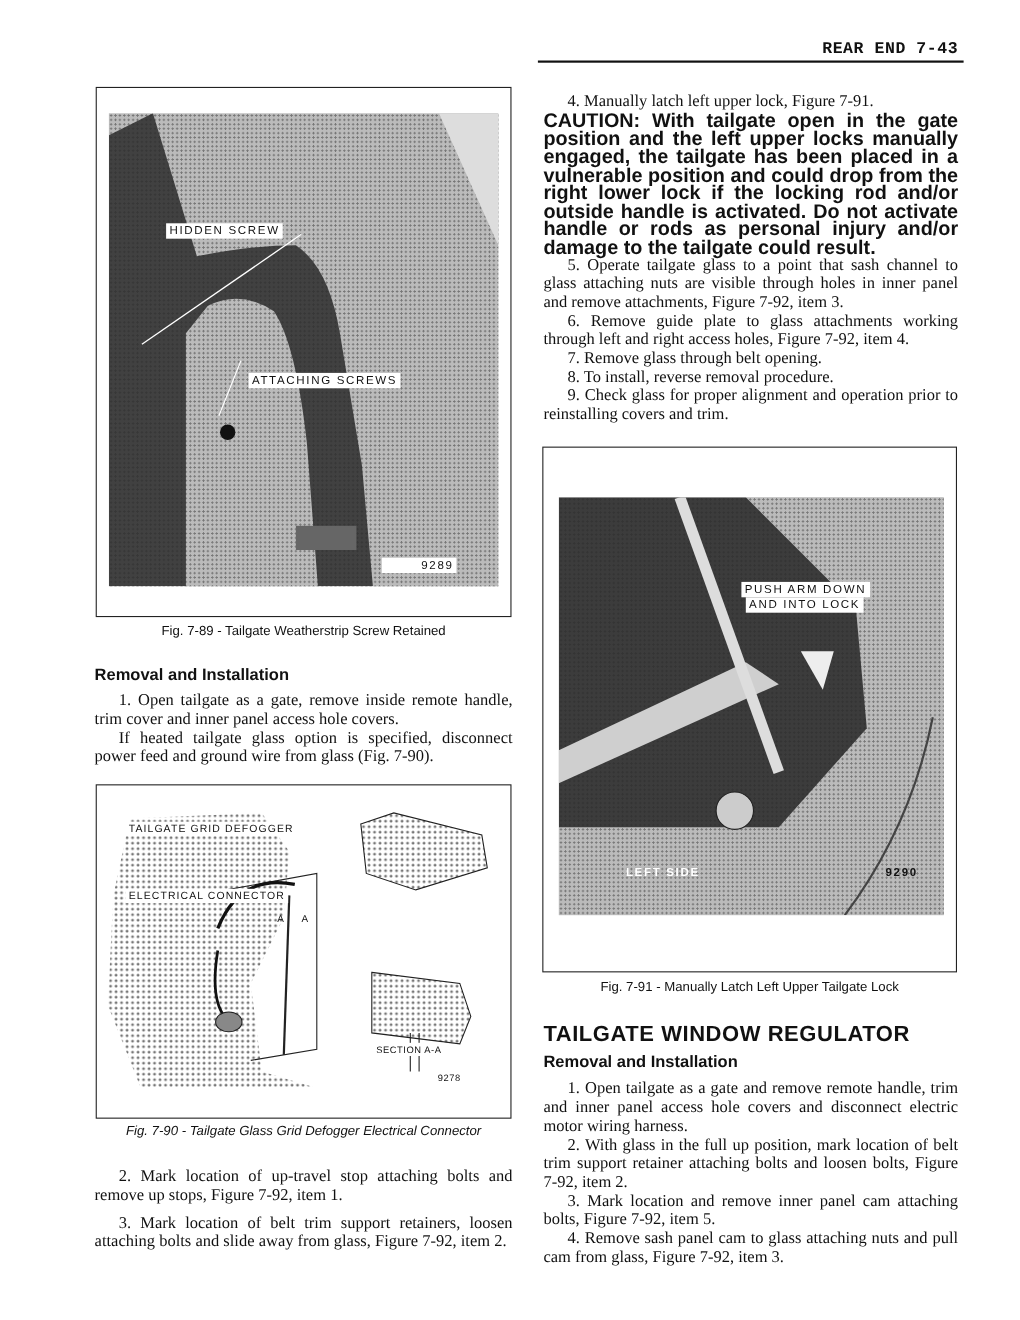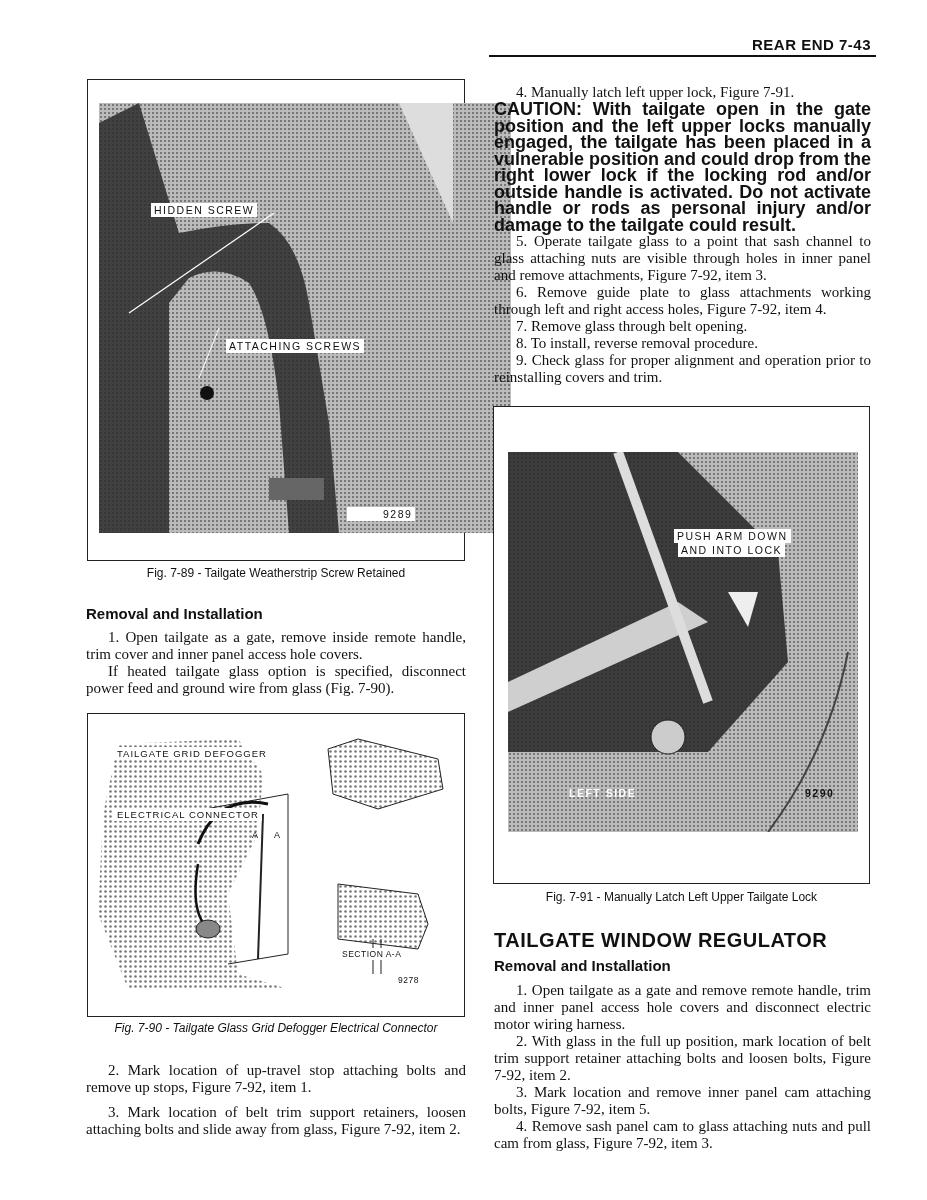--- a/index.html
+++ b/index.html
@@ -1,18 +1,18 @@
 <!DOCTYPE html>
 <html><head>
 <meta charset="utf-8">
 <style>
   html, body { margin: 0; padding: 0; background: #fff; }
   body { width: 927px; height: 1200px; position: relative; overflow: hidden; color: #111; }
 
-  .header-title { position: absolute; top: 36px; right: 56px; font-family: Liberation Sans, sans-serif; font-weight: bold; font-size: 15px; letter-spacing: 0.5px; }
+  .header-title { position: absolute; top: 36px; right: 56px; font-family: Liberation Mono, monospace; font-weight: bold; font-size: 15px; letter-spacing: 0.5px; }
   .header-rule { position: absolute; top: 55px; left: 489px; width: 387px; height: 2px; background: #111; }
 
   .col-left { position: absolute; left: 86px; width: 380px; }
   .col-right { position: absolute; left: 494px; width: 377px; }
 
   .figure-box { position: absolute; border: 1.5px solid #222; background: #fff; }
   .photo { position: absolute; overflow: hidden; }
   .halftone-light {
     background-color: #bbb;
     background-image: radial-gradient(circle, #777 35%, transparent 40%);
@@ -32,21 +32,21 @@
 
   .text-block { position: absolute; }
 </style>
 </head>
 <body>
 
 <div class="header-title">REAR END  7-43</div>
 <div class="header-rule"></div>
 
 <div class="figure-box" style="left:87px; top:79px; width:376px; height:480px;">
-  <div class="photo halftone-light" style="left:11px; top:23px; width:412px; height:430px;">
+  <div class="photo halftone-light" style="left:11px; top:23px; width:354px; height:430px;">
     <svg width="354" height="430" style="position:absolute;left:0;top:0">
       <path d="M0,20 L40,0 L80,130 Q130,120 170,120 Q200,140 210,200 L230,320 L240,430 L190,430 L180,300 Q170,210 150,180 Q120,160 90,175 L70,200 L70,430 L0,430 Z" fill="#2b2b2b" opacity="0.85"></path>
       <path d="M300,0 L354,120 L354,0 Z" fill="#ddd"></path>
       <line x1="30" y1="210" x2="175" y2="110" stroke="#fff" stroke-width="1.2"></line>
       <line x1="100" y1="275" x2="120" y2="225" stroke="#fff" stroke-width="1"></line>
       <circle cx="108" cy="290" r="7" fill="#111"></circle>
       <rect x="170" y="375" width="55" height="22" fill="#666"></rect>
     </svg>
     <div class="label-tag" style="left:52px; top:100px;">HIDDEN SCREW</div>
     <div class="label-tag" style="left:127px; top:236px;">ATTACHING SCREWS</div>

